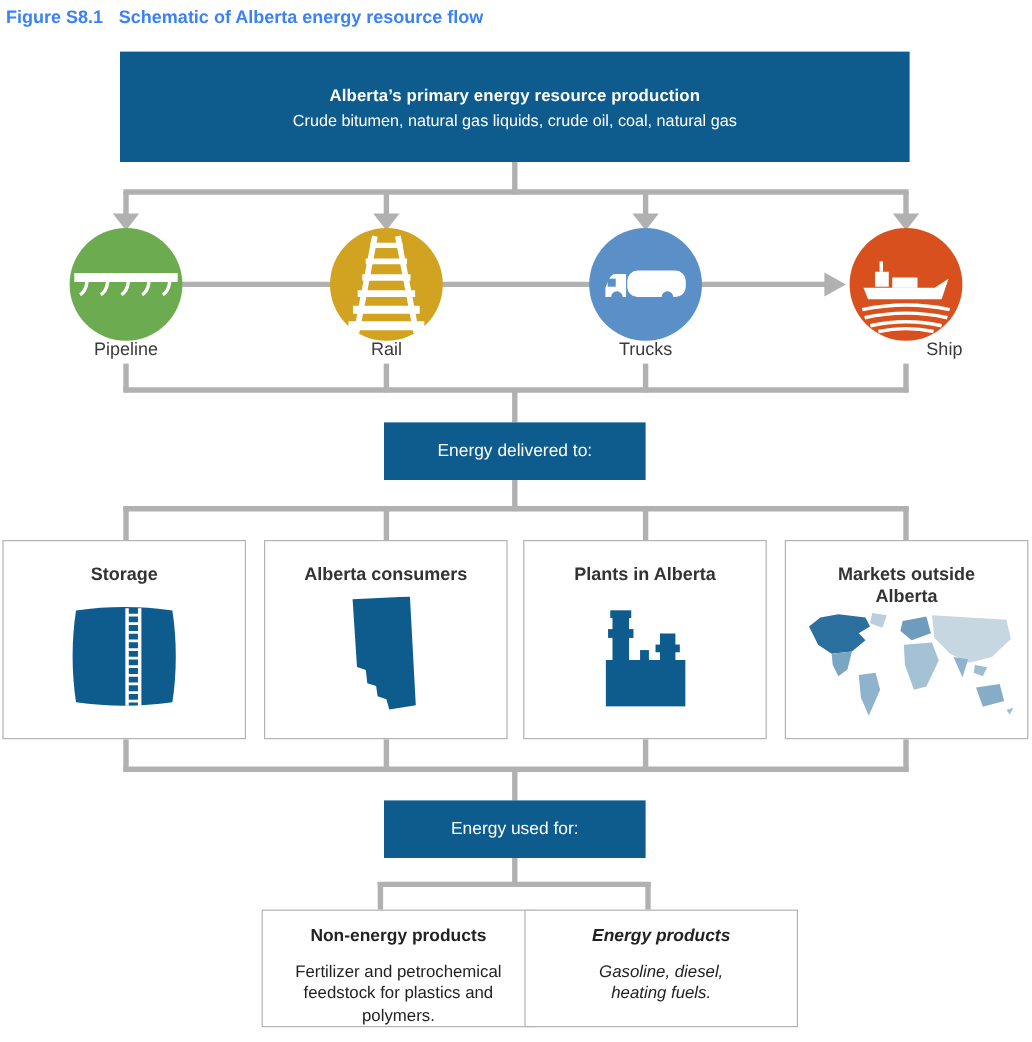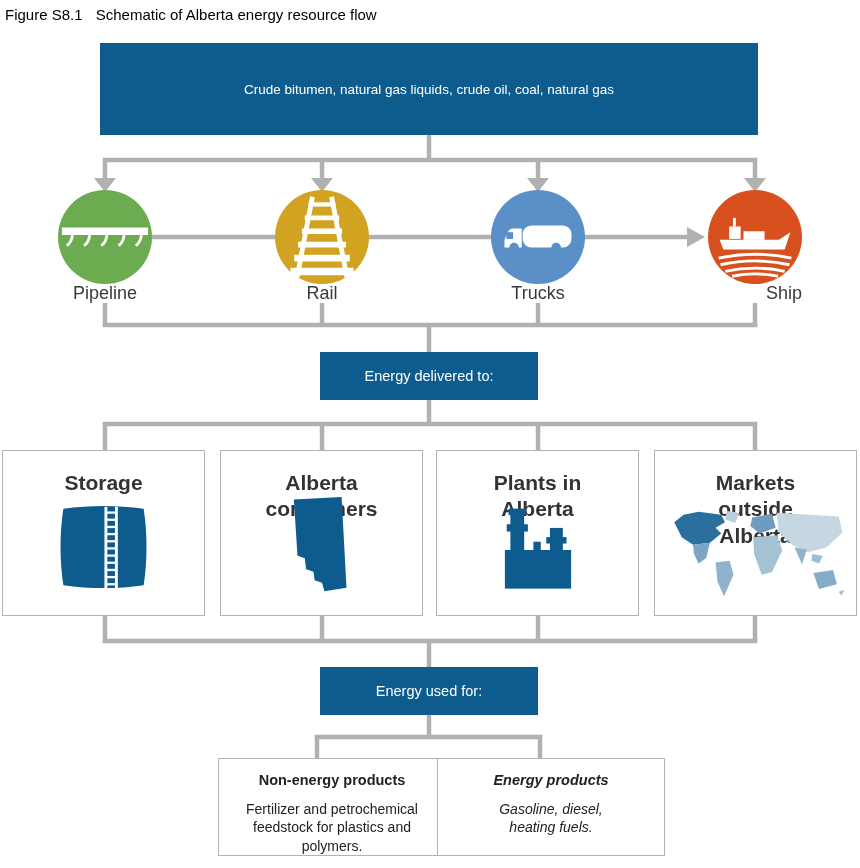--- a/index.html
+++ b/index.html
@@ -3,51 +3,51 @@
 <meta charset="utf-8">
 <style>
   html,body { margin:0; padding:0; background:#ffffff; }
   .canvas {
     position:relative; width:860px; height:868px; background:#ffffff;
     font-family:"Liberation Sans", sans-serif; overflow:hidden;
   }
   .wires { position:absolute; left:0; top:0; z-index:0; }
 
   .fig-title { position:absolute; left:5px; top:6px; z-index:2;
-    font-size:15px; font-weight:normal; color:#000000; white-space:nowrap; }
+    font-size:15px; font-weight:bold; color:#3b82f6; white-space:nowrap; }
   .fig-title .num { margin-right:9px; }
 
   .banner { position:absolute; z-index:1; background:#0e5c8e; color:#ffffff; }
 
   .header-box { left:100px; top:43px; width:658px; height:92px;
     display:flex; flex-direction:column; justify-content:center; align-items:center;
     gap:6px; text-align:center; }
   .header-title { font-weight:bold; font-size:14px; letter-spacing:.1px; }
   .header-sub { font-size:13.5px; }
 
   .circle { position:absolute; top:190px; width:94px; height:94px; border-radius:50%;
     z-index:1; display:flex; align-items:center; justify-content:center; }
   .c-pipeline { left:58px;  background:#6cab4f; }
   .c-rail     { left:275px; background:#d1a321; }
   .c-trucks   { left:491px; background:#5b8fc7; }
   .c-ship     { left:708px; background:#d8501d; }
 
   .t-label { position:absolute; top:283px; z-index:1; width:120px; text-align:center;
-    font-size:18px; color:#3a3a3a; }
+    font-size:15px; color:#3a3a3a; }
   .tl-0 { left:45px; } .tl-1 { left:262px; } .tl-2 { left:478px; } .tl-3 { left:682px;text-align:right; }
 
   .mid-banner { width:218px; height:48px; display:flex; align-items:center;
     justify-content:center; font-size:14.5px; }
   .delivered { left:320px; top:352px; }
   .used      { left:320px; top:667px; }
 
   .card { position:absolute; top:450px; width:203px; height:166px; z-index:1;
     background:#fff; border:1px solid #b3b3b3; box-sizing:border-box; }
   .card-0 { left:2px; } .card-1 { left:220px; } .card-2 { left:436px; } .card-3 { left:654px; }
-  .card-title { margin-top:19px; text-align:center; font-weight:bold; font-size:21px;
+  .card-title { margin-top:19px; text-align:center; font-weight:bold; font-size:15px;
     color:#333; padding:0 28px; line-height:1.25; }
   .card-icon { position:absolute; left:0; right:0; display:flex; justify-content:center; }
   .ci-storage { top:53px; } .ci-alberta { top:46px; } .ci-plant { top:52px; } .ci-world { top:58px; }
 
   .product-card { position:absolute; top:758px; width:228px; height:98px; z-index:1;
     background:#fff; border:1px solid #b3b3b3; box-sizing:border-box; text-align:center; }
   .pc-0 { left:218px; } .pc-1 { left:437px;font-style:italic; }
   .p-title { margin-top:13px; font-weight:bold; font-size:14.5px; color:#222; }
   .p-desc  { margin-top:12px; font-size:14px; color:#222; line-height:1.32; padding:0 8px; }
   .p-desc.narrow { padding:0 40px; }
@@ -103,20 +103,21 @@
       <polygon points="687,227 687,247 705,237"></polygon>
     </g>
   </svg>
 
   <div class="fig-title">
     <span class="num">Figure S8.1</span>
     <span>Schematic of Alberta energy resource flow</span>
   </div>
 
   <div class="banner header-box">
+    <div class="header-title">Alberta’s primary energy resource production</div>
     <div class="header-sub">Crude bitumen, natural gas liquids, crude oil, coal, natural gas</div>
   </div>
 
   <div class="circle c-pipeline">
     <svg width="90" height="90" viewBox="0 0 94 94">
       <path d="M2,41 H92" stroke="#fff" stroke-width="8" fill="none"></path>
       <g stroke="#fff" stroke-width="3" fill="none">
         <path d="M13,45 q-1,8 -6,11"></path>
         <path d="M31,45 q-1,8 -6,11"></path>
         <path d="M49,45 q-1,8 -6,11"></path>

